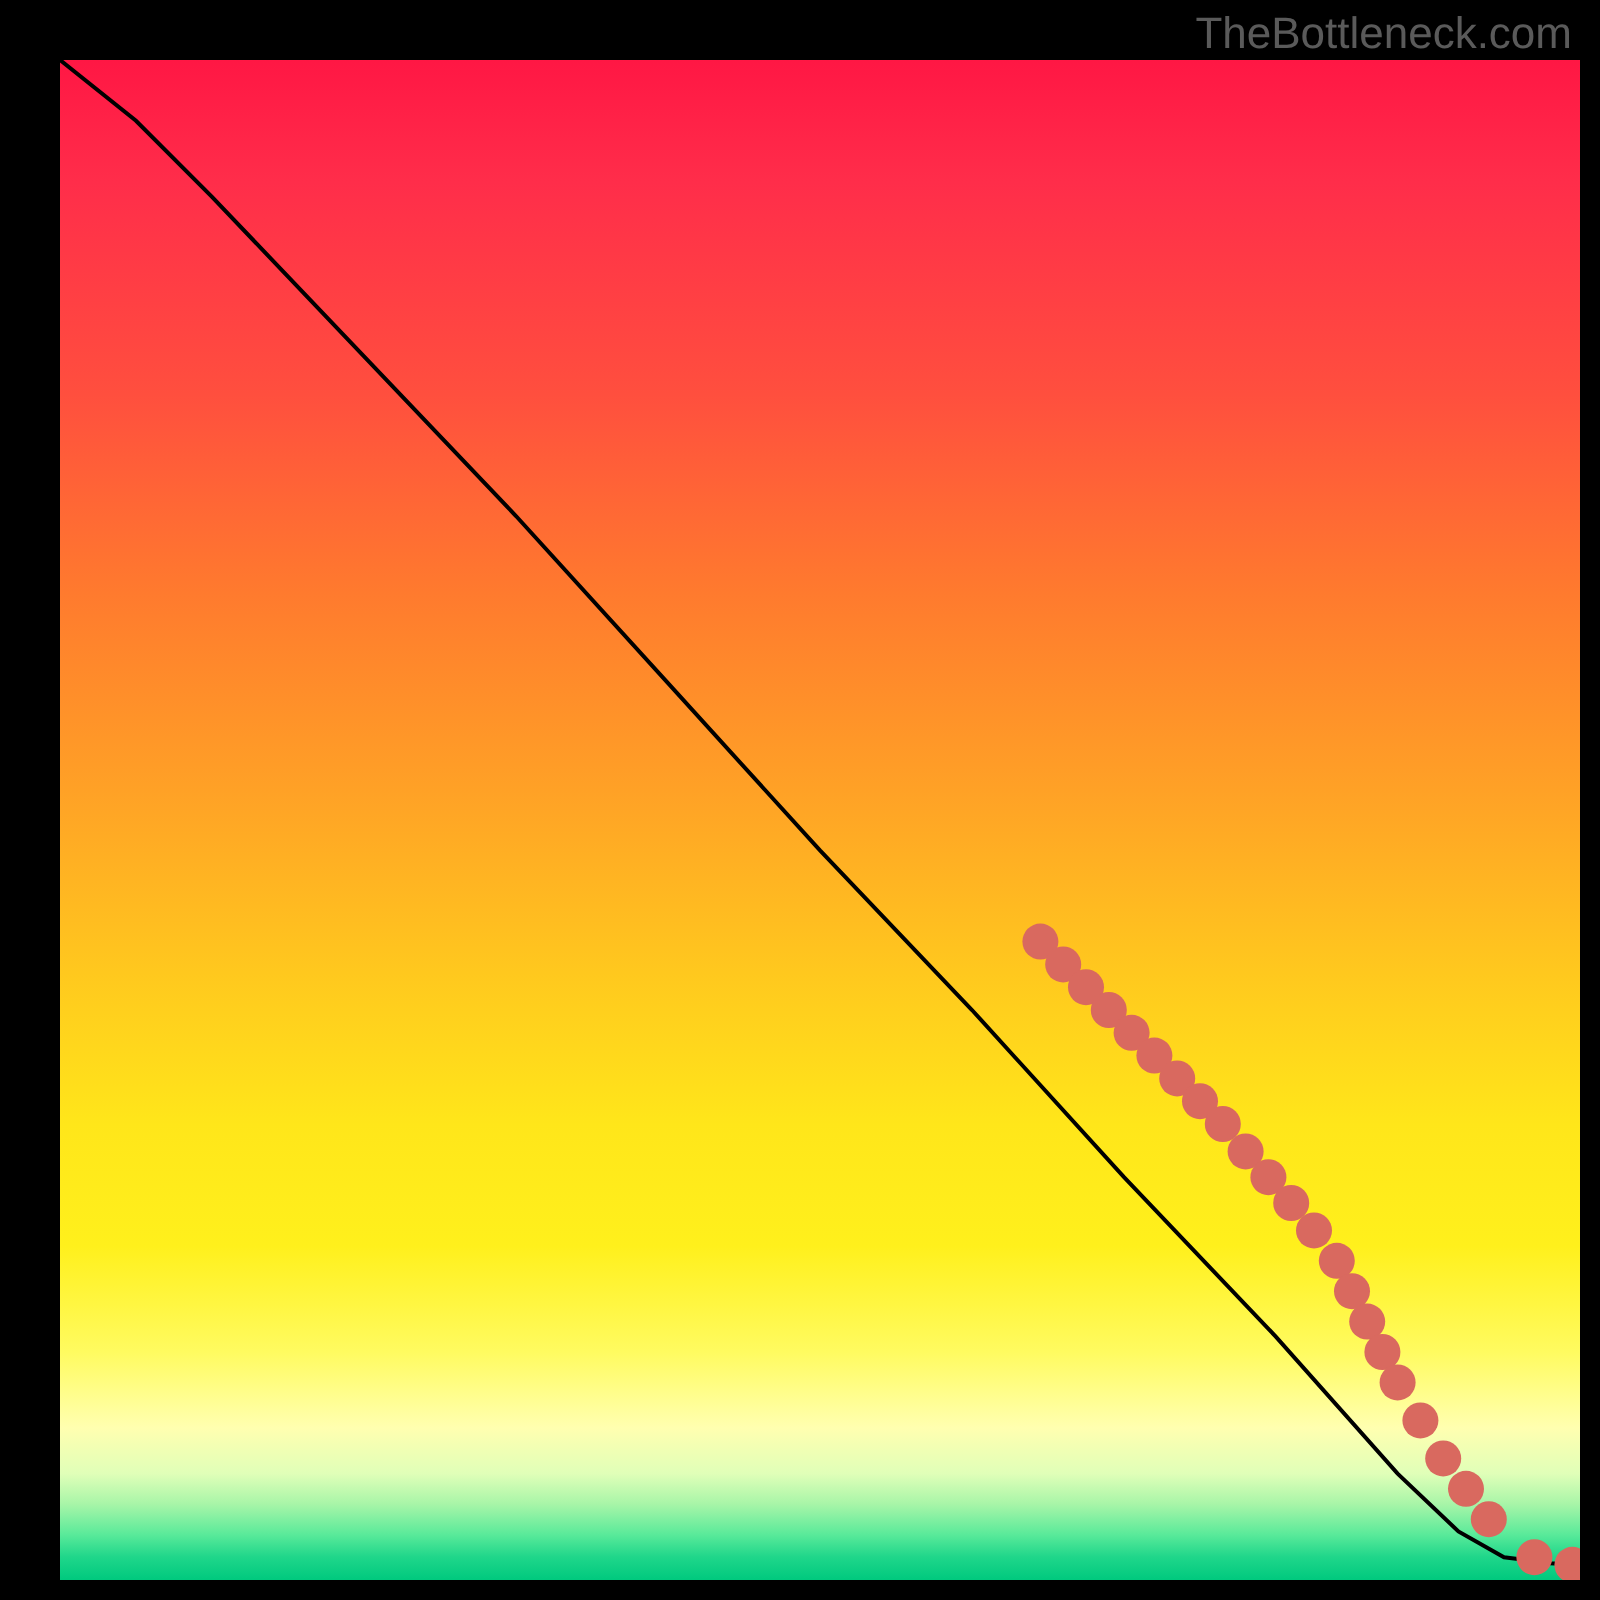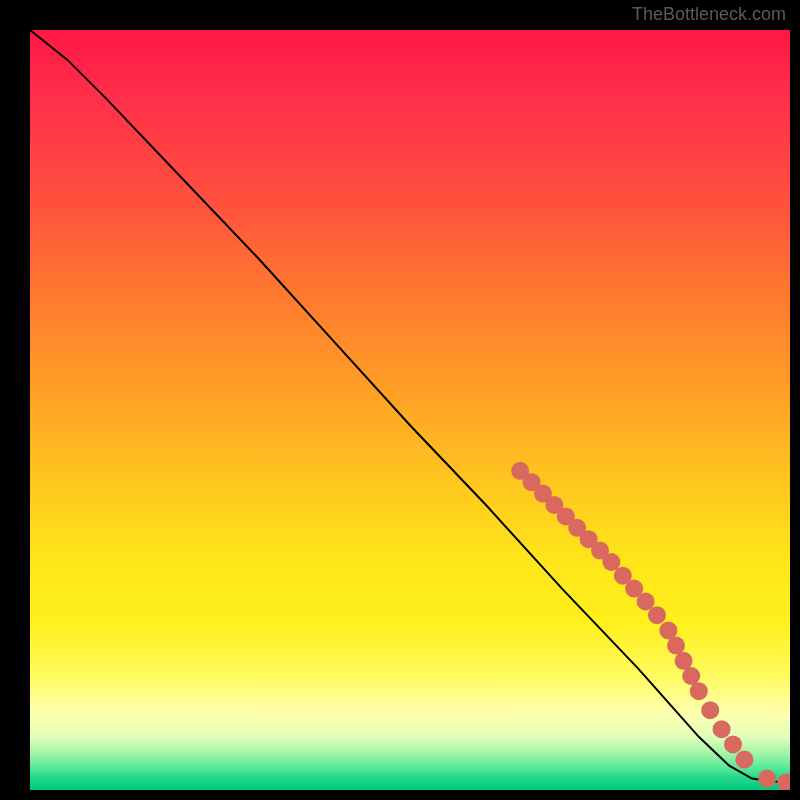--- a/index.html
+++ b/index.html
@@ -9,21 +9,21 @@
     background: #000;
     position: relative;
     font-family: Arial, sans-serif;
     overflow: hidden;
   }
   .watermark {
     position: absolute;
     top: 4px;
     right: 14px;
     color: #5a5a5a;
-    font-size: 18px;
+    font-size: 22px;
     font-weight: normal;
     z-index: 10;
   }
   .plot-area {
     position: absolute;
     left: 30px;
     top: 30px;
     width: 760px;
     height: 760px;
   }

